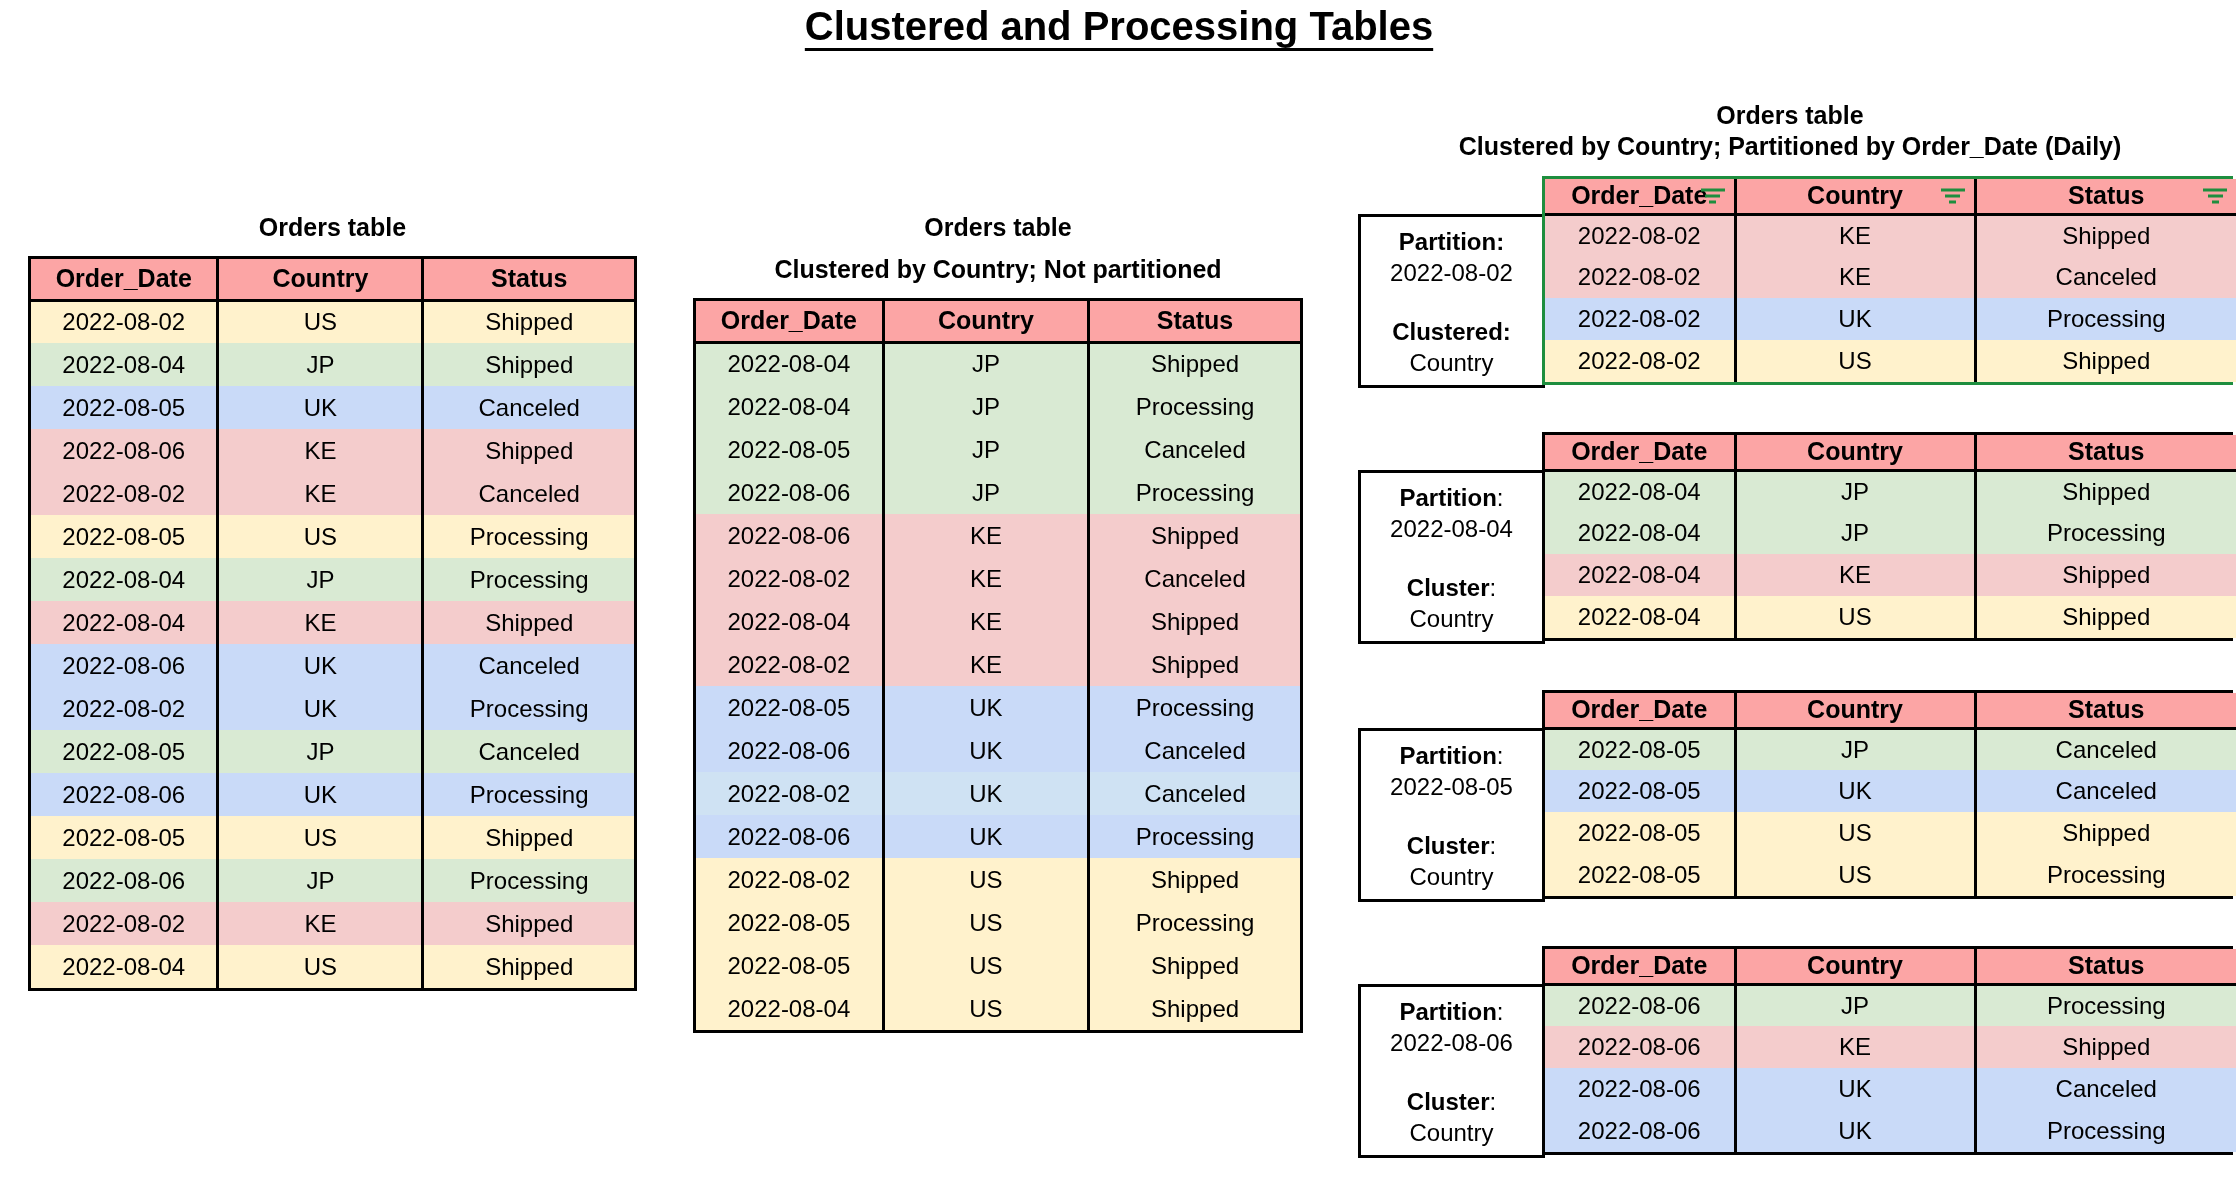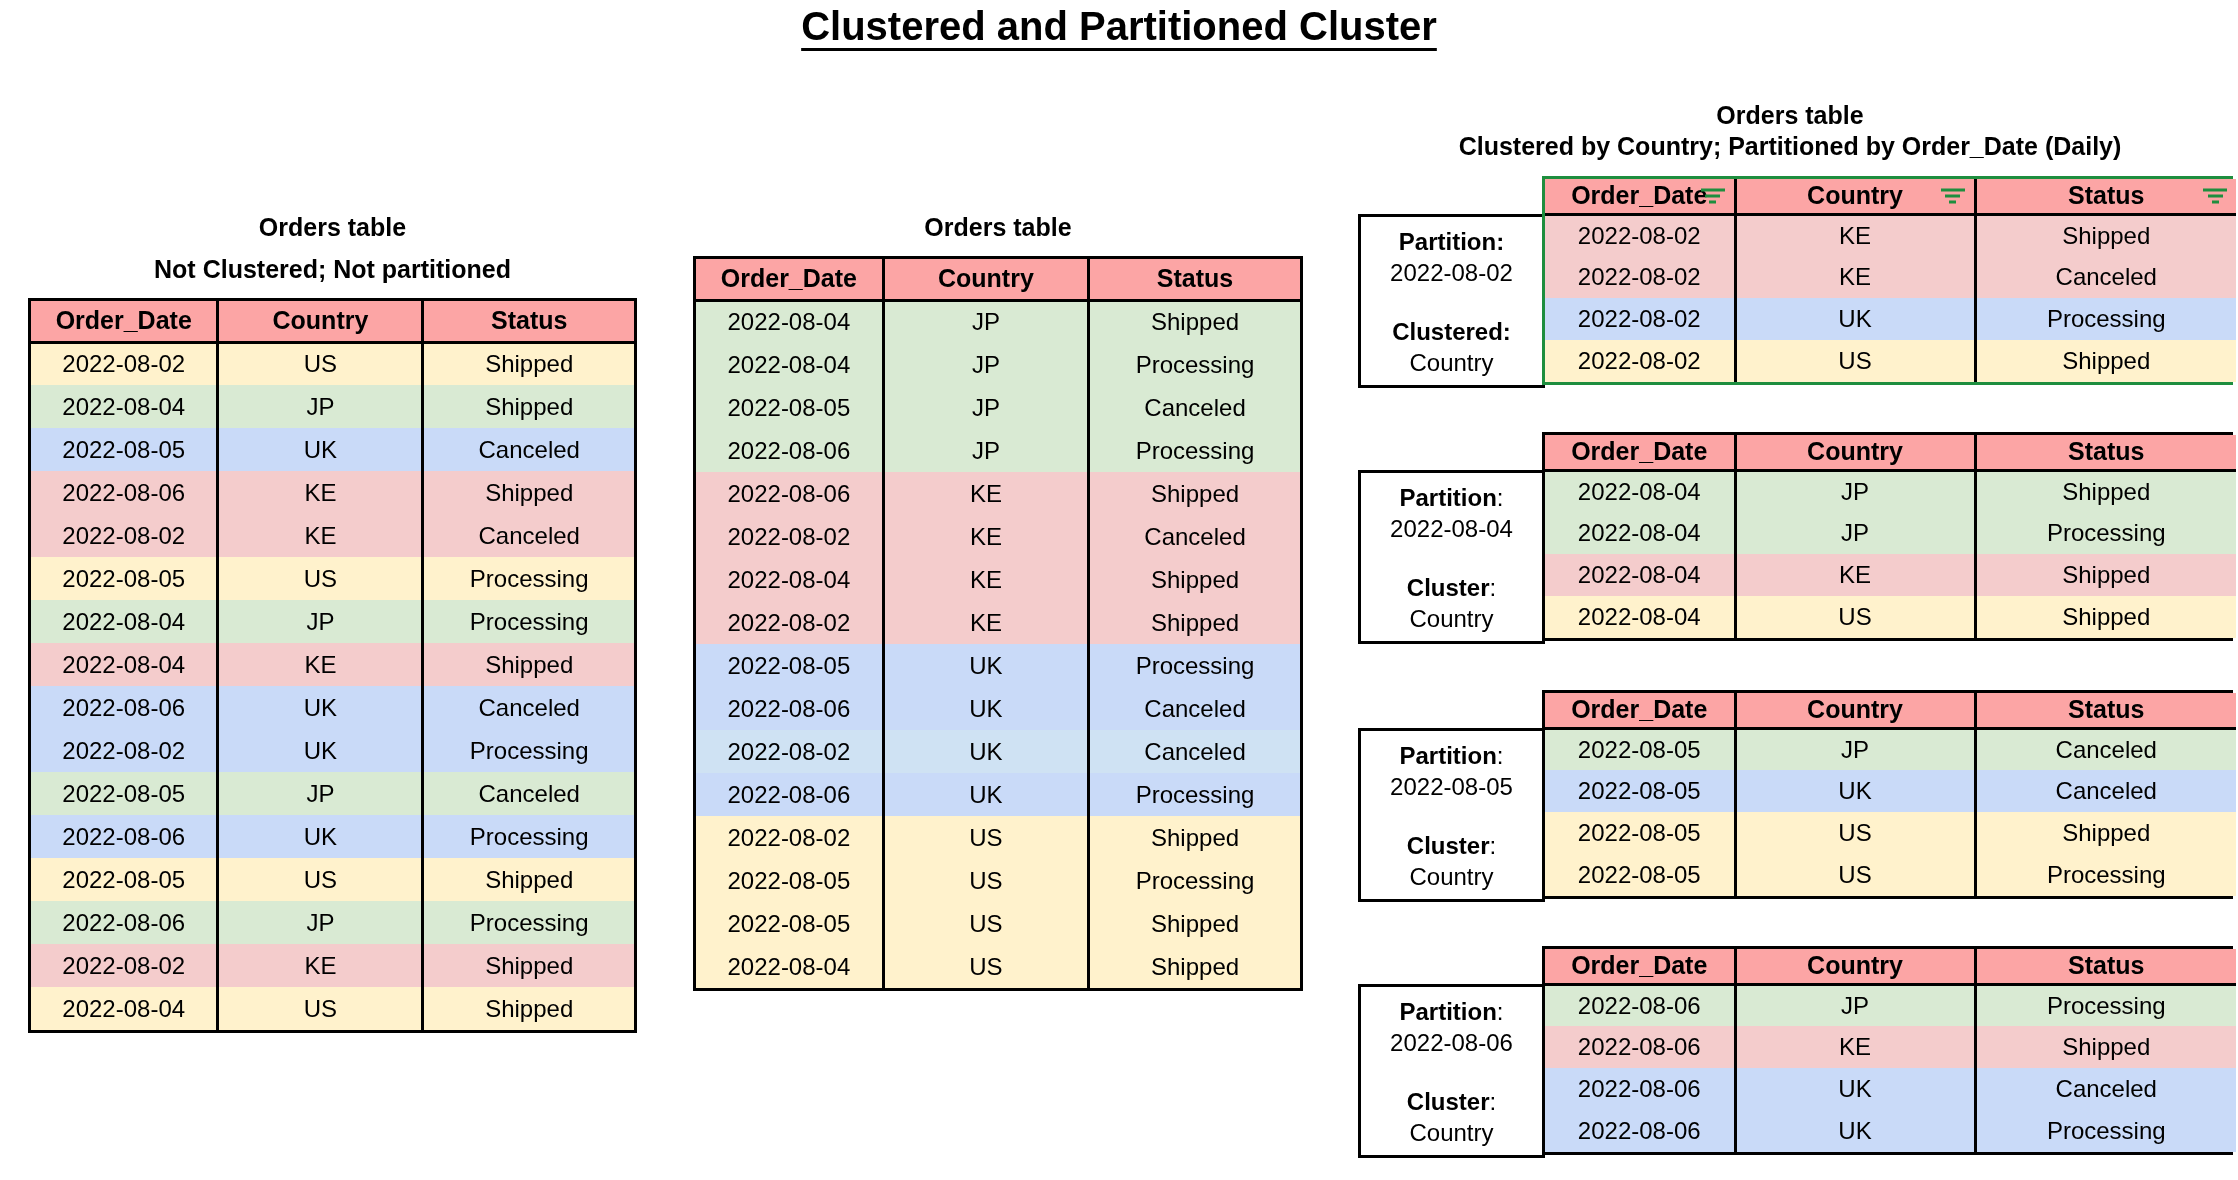--- a/index.html
+++ b/index.html
@@ -66,309 +66,127 @@
   .col-date   { width:31%; }
   .col-cntry  { width:34%; }
   .col-status { width:35%; }
   .pblock .col-date   { width:190px; }
   .pblock .col-cntry  { width:240px; }
   .pblock .col-status { width:261px; }
 </style>
 </head>
 <body>
 
-<div class="page-title"><span>Clustered and Partitioned Cluster</span></div>
+<div class="page-title"><span>Clustered and Processing Tables</span></div>
 
 <div class="tgroup" style="left:28px; top:212px; width:609px;">
-  <div class="tgroup-title">Orders table</div>
-  <div class="tgroup-sub">Not Clustered; Not partitioned</div>
-  <div class="tbox">
-    <table>
-      <colgroup>
-          <col class="col-date">
-          <col class="col-cntry">
-          <col class="col-status">
-        </colgroup>
-      <thead>
-        <tr>
-          <th>Order_Date</th>
-          <th>Country</th>
-          <th>Status</th>
-        </tr>
-      </thead>
-      <tbody>
-          <tr>
-            <td style="background: rgb(255, 242, 204);">2022-08-02</td>
-            <td style="background: rgb(255, 242, 204);">US</td>
-            <td style="background: rgb(255, 242, 204);">Shipped</td>
-          </tr>
-          <tr>
-            <td style="background: rgb(217, 234, 211);">2022-08-04</td>
-            <td style="background: rgb(217, 234, 211);">JP</td>
-            <td style="background: rgb(217, 234, 211);">Shipped</td>
-          </tr>
-          <tr>
-            <td style="background: rgb(201, 218, 248);">2022-08-05</td>
-            <td style="background: rgb(201, 218, 248);">UK</td>
-            <td style="background: rgb(201, 218, 248);">Canceled</td>
-          </tr>
-          <tr>
-            <td style="background: rgb(244, 204, 204);">2022-08-06</td>
-            <td style="background: rgb(244, 204, 204);">KE</td>
-            <td style="background: rgb(244, 204, 204);">Shipped</td>
-          </tr>
-          <tr>
-            <td style="background: rgb(244, 204, 204);">2022-08-02</td>
-            <td style="background: rgb(244, 204, 204);">KE</td>
-            <td style="background: rgb(244, 204, 204);">Canceled</td>
-          </tr>
-          <tr>
-            <td style="background: rgb(255, 242, 204);">2022-08-05</td>
-            <td style="background: rgb(255, 242, 204);">US</td>
-            <td style="background: rgb(255, 242, 204);">Processing</td>
-          </tr>
-          <tr>
-            <td style="background: rgb(217, 234, 211);">2022-08-04</td>
-            <td style="background: rgb(217, 234, 211);">JP</td>
-            <td style="background: rgb(217, 234, 211);">Processing</td>
-          </tr>
-          <tr>
-            <td style="background: rgb(244, 204, 204);">2022-08-04</td>
-            <td style="background: rgb(244, 204, 204);">KE</td>
-            <td style="background: rgb(244, 204, 204);">Shipped</td>
-          </tr>
-          <tr>
-            <td style="background: rgb(201, 218, 248);">2022-08-06</td>
-            <td style="background: rgb(201, 218, 248);">UK</td>
-            <td style="background: rgb(201, 218, 248);">Canceled</td>
-          </tr>
-          <tr>
-            <td style="background: rgb(201, 218, 248);">2022-08-02</td>
-            <td style="background: rgb(201, 218, 248);">UK</td>
-            <td style="background: rgb(201, 218, 248);">Processing</td>
-          </tr>
-          <tr>
-            <td style="background: rgb(217, 234, 211);">2022-08-05</td>
-            <td style="background: rgb(217, 234, 211);">JP</td>
-            <td style="background: rgb(217, 234, 211);">Canceled</td>
-          </tr>
-          <tr>
-            <td style="background: rgb(201, 218, 248);">2022-08-06</td>
-            <td style="background: rgb(201, 218, 248);">UK</td>
-            <td style="background: rgb(201, 218, 248);">Processing</td>
-          </tr>
-          <tr>
-            <td style="background: rgb(255, 242, 204);">2022-08-05</td>
-            <td style="background: rgb(255, 242, 204);">US</td>
-            <td style="background: rgb(255, 242, 204);">Shipped</td>
-          </tr>
-          <tr>
-            <td style="background: rgb(217, 234, 211);">2022-08-06</td>
-            <td style="background: rgb(217, 234, 211);">JP</td>
-            <td style="background: rgb(217, 234, 211);">Processing</td>
-          </tr>
-          <tr>
-            <td style="background: rgb(244, 204, 204);">2022-08-02</td>
-            <td style="background: rgb(244, 204, 204);">KE</td>
-            <td style="background: rgb(244, 204, 204);">Shipped</td>
-          </tr>
-          <tr>
-            <td style="background: rgb(255, 242, 204);">2022-08-04</td>
-            <td style="background: rgb(255, 242, 204);">US</td>
-            <td style="background: rgb(255, 242, 204);">Shipped</td>
-          </tr>
-        </tbody>
-    </table>
-  </div>
-</div>
-
-<div class="tgroup" style="left:693px; top:212px; width:610px;">
   <div class="tgroup-title">Orders table</div>
   <div class="tbox">
     <table>
       <colgroup>
           <col class="col-date">
           <col class="col-cntry">
           <col class="col-status">
         </colgroup>
       <thead>
         <tr>
           <th>Order_Date</th>
           <th>Country</th>
           <th>Status</th>
         </tr>
       </thead>
       <tbody>
           <tr>
+            <td style="background: rgb(255, 242, 204);">2022-08-02</td>
+            <td style="background: rgb(255, 242, 204);">US</td>
+            <td style="background: rgb(255, 242, 204);">Shipped</td>
+          </tr>
+          <tr>
             <td style="background: rgb(217, 234, 211);">2022-08-04</td>
             <td style="background: rgb(217, 234, 211);">JP</td>
             <td style="background: rgb(217, 234, 211);">Shipped</td>
           </tr>
           <tr>
+            <td style="background: rgb(201, 218, 248);">2022-08-05</td>
+            <td style="background: rgb(201, 218, 248);">UK</td>
+            <td style="background: rgb(201, 218, 248);">Canceled</td>
+          </tr>
+          <tr>
+            <td style="background: rgb(244, 204, 204);">2022-08-06</td>
+            <td style="background: rgb(244, 204, 204);">KE</td>
+            <td style="background: rgb(244, 204, 204);">Shipped</td>
+          </tr>
+          <tr>
+            <td style="background: rgb(244, 204, 204);">2022-08-02</td>
+            <td style="background: rgb(244, 204, 204);">KE</td>
+            <td style="background: rgb(244, 204, 204);">Canceled</td>
+          </tr>
+          <tr>
+            <td style="background: rgb(255, 242, 204);">2022-08-05</td>
+            <td style="background: rgb(255, 242, 204);">US</td>
+            <td style="background: rgb(255, 242, 204);">Processing</td>
+          </tr>
+          <tr>
             <td style="background: rgb(217, 234, 211);">2022-08-04</td>
             <td style="background: rgb(217, 234, 211);">JP</td>
             <td style="background: rgb(217, 234, 211);">Processing</td>
           </tr>
           <tr>
+            <td style="background: rgb(244, 204, 204);">2022-08-04</td>
+            <td style="background: rgb(244, 204, 204);">KE</td>
+            <td style="background: rgb(244, 204, 204);">Shipped</td>
+          </tr>
+          <tr>
+            <td style="background: rgb(201, 218, 248);">2022-08-06</td>
+            <td style="background: rgb(201, 218, 248);">UK</td>
+            <td style="background: rgb(201, 218, 248);">Canceled</td>
+          </tr>
+          <tr>
+            <td style="background: rgb(201, 218, 248);">2022-08-02</td>
+            <td style="background: rgb(201, 218, 248);">UK</td>
+            <td style="background: rgb(201, 218, 248);">Processing</td>
+          </tr>
+          <tr>
             <td style="background: rgb(217, 234, 211);">2022-08-05</td>
             <td style="background: rgb(217, 234, 211);">JP</td>
             <td style="background: rgb(217, 234, 211);">Canceled</td>
           </tr>
           <tr>
+            <td style="background: rgb(201, 218, 248);">2022-08-06</td>
+            <td style="background: rgb(201, 218, 248);">UK</td>
+            <td style="background: rgb(201, 218, 248);">Processing</td>
+          </tr>
+          <tr>
+            <td style="background: rgb(255, 242, 204);">2022-08-05</td>
+            <td style="background: rgb(255, 242, 204);">US</td>
+            <td style="background: rgb(255, 242, 204);">Shipped</td>
+          </tr>
+          <tr>
             <td style="background: rgb(217, 234, 211);">2022-08-06</td>
             <td style="background: rgb(217, 234, 211);">JP</td>
             <td style="background: rgb(217, 234, 211);">Processing</td>
           </tr>
           <tr>
-            <td style="background: rgb(244, 204, 204);">2022-08-06</td>
-            <td style="background: rgb(244, 204, 204);">KE</td>
-            <td style="background: rgb(244, 204, 204);">Shipped</td>
-          </tr>
-          <tr>
             <td style="background: rgb(244, 204, 204);">2022-08-02</td>
             <td style="background: rgb(244, 204, 204);">KE</td>
-            <td style="background: rgb(244, 204, 204);">Canceled</td>
-          </tr>
-          <tr>
-            <td style="background: rgb(244, 204, 204);">2022-08-04</td>
-            <td style="background: rgb(244, 204, 204);">KE</td>
-            <td style="background: rgb(244, 204, 204);">Shipped</td>
-          </tr>
-          <tr>
-            <td style="background: rgb(244, 204, 204);">2022-08-02</td>
-            <td style="background: rgb(244, 204, 204);">KE</td>
-            <td style="background: rgb(244, 204, 204);">Shipped</td>
-          </tr>
-          <tr>
-            <td style="background: rgb(201, 218, 248);">2022-08-05</td>
-            <td style="background: rgb(201, 218, 248);">UK</td>
-            <td style="background: rgb(201, 218, 248);">Processing</td>
-          </tr>
-          <tr>
-            <td style="background: rgb(201, 218, 248);">2022-08-06</td>
-            <td style="background: rgb(201, 218, 248);">UK</td>
-            <td style="background: rgb(201, 218, 248);">Canceled</td>
-          </tr>
-          <tr>
-            <td style="background: rgb(207, 226, 243);">2022-08-02</td>
-            <td style="background: rgb(207, 226, 243);">UK</td>
-            <td style="background: rgb(207, 226, 243);">Canceled</td>
-          </tr>
-          <tr>
-            <td style="background: rgb(201, 218, 248);">2022-08-06</td>
-            <td style="background: rgb(201, 218, 248);">UK</td>
-            <td style="background: rgb(201, 218, 248);">Processing</td>
-          </tr>
-          <tr>
-            <td style="background: rgb(255, 242, 204);">2022-08-02</td>
-            <td style="background: rgb(255, 242, 204);">US</td>
-            <td style="background: rgb(255, 242, 204);">Shipped</td>
-          </tr>
-          <tr>
-            <td style="background: rgb(255, 242, 204);">2022-08-05</td>
-            <td style="background: rgb(255, 242, 204);">US</td>
-            <td style="background: rgb(255, 242, 204);">Processing</td>
-          </tr>
-          <tr>
-            <td style="background: rgb(255, 242, 204);">2022-08-05</td>
-            <td style="background: rgb(255, 242, 204);">US</td>
-            <td style="background: rgb(255, 242, 204);">Shipped</td>
+            <td style="background: rgb(244, 204, 204);">Shipped</td>
           </tr>
           <tr>
             <td style="background: rgb(255, 242, 204);">2022-08-04</td>
             <td style="background: rgb(255, 242, 204);">US</td>
             <td style="background: rgb(255, 242, 204);">Shipped</td>
           </tr>
         </tbody>
     </table>
   </div>
 </div>
 
-<div class="right-titles">
-  <div>Orders table</div>
-  <div>Clustered by Country; Partitioned by Order_Date (Daily)</div>
-</div>
-
-<div class="pblock" style="top:176px;">
-  <div class="plabel">
-    <div>
-      <div><b>Partition:</b><span></span></div>
-      <div>2022-08-02</div>
-    </div>
-    <div>
-      <div><b>Clustered:</b><span></span></div>
-      <div>Country</div>
-    </div>
-  </div>
-  <div class="tbox highlight">
-    <table>
-      <colgroup>
-          <col class="col-date">
-          <col class="col-cntry">
-          <col class="col-status">
-        </colgroup>
-      <thead>
-        <tr>
-          <th class="hcell"><span>Order_Date</span>
-            <span class="filter-icon">
-                <i></i>
-                <i></i>
-                <i></i>
-              </span></th>
-          <th class="hcell"><span>Country</span>
-            <span class="filter-icon">
-                <i></i>
-                <i></i>
-                <i></i>
-              </span></th>
-          <th class="hcell"><span>Status</span>
-            <span class="filter-icon">
-                <i></i>
-                <i></i>
-                <i></i>
-              </span></th>
-        </tr>
-      </thead>
-      <tbody>
-          <tr>
-            <td style="background: rgb(244, 204, 204);">2022-08-02</td>
-            <td style="background: rgb(244, 204, 204);">KE</td>
-            <td style="background: rgb(244, 204, 204);">Shipped</td>
-          </tr>
-          <tr>
-            <td style="background: rgb(244, 204, 204);">2022-08-02</td>
-            <td style="background: rgb(244, 204, 204);">KE</td>
-            <td style="background: rgb(244, 204, 204);">Canceled</td>
-          </tr>
-          <tr>
-            <td style="background: rgb(201, 218, 248);">2022-08-02</td>
-            <td style="background: rgb(201, 218, 248);">UK</td>
-            <td style="background: rgb(201, 218, 248);">Processing</td>
-          </tr>
-          <tr>
-            <td style="background: rgb(255, 242, 204);">2022-08-02</td>
-            <td style="background: rgb(255, 242, 204);">US</td>
-            <td style="background: rgb(255, 242, 204);">Shipped</td>
-          </tr>
-        </tbody>
-    </table>
-  </div>
-</div>
-
-<div class="pblock" style="top:432px;">
-  <div class="plabel">
-    <div>
-      <div><b>Partition</b><span>:</span></div>
-      <div>2022-08-04</div>
-    </div>
-    <div>
-      <div><b>Cluster</b><span>:</span></div>
-      <div>Country</div>
-    </div>
-  </div>
+<div class="tgroup" style="left:693px; top:212px; width:610px;">
+  <div class="tgroup-title">Orders table</div>
+  <div class="tgroup-sub">Clustered by Country; Not partitioned</div>
   <div class="tbox">
     <table>
       <colgroup>
           <col class="col-date">
           <col class="col-cntry">
           <col class="col-status">
         </colgroup>
       <thead>
         <tr>
           <th>Order_Date</th>
@@ -381,39 +199,170 @@
             <td style="background: rgb(217, 234, 211);">2022-08-04</td>
             <td style="background: rgb(217, 234, 211);">JP</td>
             <td style="background: rgb(217, 234, 211);">Shipped</td>
           </tr>
           <tr>
             <td style="background: rgb(217, 234, 211);">2022-08-04</td>
             <td style="background: rgb(217, 234, 211);">JP</td>
             <td style="background: rgb(217, 234, 211);">Processing</td>
           </tr>
           <tr>
+            <td style="background: rgb(217, 234, 211);">2022-08-05</td>
+            <td style="background: rgb(217, 234, 211);">JP</td>
+            <td style="background: rgb(217, 234, 211);">Canceled</td>
+          </tr>
+          <tr>
+            <td style="background: rgb(217, 234, 211);">2022-08-06</td>
+            <td style="background: rgb(217, 234, 211);">JP</td>
+            <td style="background: rgb(217, 234, 211);">Processing</td>
+          </tr>
+          <tr>
+            <td style="background: rgb(244, 204, 204);">2022-08-06</td>
+            <td style="background: rgb(244, 204, 204);">KE</td>
+            <td style="background: rgb(244, 204, 204);">Shipped</td>
+          </tr>
+          <tr>
+            <td style="background: rgb(244, 204, 204);">2022-08-02</td>
+            <td style="background: rgb(244, 204, 204);">KE</td>
+            <td style="background: rgb(244, 204, 204);">Canceled</td>
+          </tr>
+          <tr>
             <td style="background: rgb(244, 204, 204);">2022-08-04</td>
             <td style="background: rgb(244, 204, 204);">KE</td>
             <td style="background: rgb(244, 204, 204);">Shipped</td>
+          </tr>
+          <tr>
+            <td style="background: rgb(244, 204, 204);">2022-08-02</td>
+            <td style="background: rgb(244, 204, 204);">KE</td>
+            <td style="background: rgb(244, 204, 204);">Shipped</td>
+          </tr>
+          <tr>
+            <td style="background: rgb(201, 218, 248);">2022-08-05</td>
+            <td style="background: rgb(201, 218, 248);">UK</td>
+            <td style="background: rgb(201, 218, 248);">Processing</td>
+          </tr>
+          <tr>
+            <td style="background: rgb(201, 218, 248);">2022-08-06</td>
+            <td style="background: rgb(201, 218, 248);">UK</td>
+            <td style="background: rgb(201, 218, 248);">Canceled</td>
+          </tr>
+          <tr>
+            <td style="background: rgb(207, 226, 243);">2022-08-02</td>
+            <td style="background: rgb(207, 226, 243);">UK</td>
+            <td style="background: rgb(207, 226, 243);">Canceled</td>
+          </tr>
+          <tr>
+            <td style="background: rgb(201, 218, 248);">2022-08-06</td>
+            <td style="background: rgb(201, 218, 248);">UK</td>
+            <td style="background: rgb(201, 218, 248);">Processing</td>
+          </tr>
+          <tr>
+            <td style="background: rgb(255, 242, 204);">2022-08-02</td>
+            <td style="background: rgb(255, 242, 204);">US</td>
+            <td style="background: rgb(255, 242, 204);">Shipped</td>
+          </tr>
+          <tr>
+            <td style="background: rgb(255, 242, 204);">2022-08-05</td>
+            <td style="background: rgb(255, 242, 204);">US</td>
+            <td style="background: rgb(255, 242, 204);">Processing</td>
+          </tr>
+          <tr>
+            <td style="background: rgb(255, 242, 204);">2022-08-05</td>
+            <td style="background: rgb(255, 242, 204);">US</td>
+            <td style="background: rgb(255, 242, 204);">Shipped</td>
           </tr>
           <tr>
             <td style="background: rgb(255, 242, 204);">2022-08-04</td>
             <td style="background: rgb(255, 242, 204);">US</td>
             <td style="background: rgb(255, 242, 204);">Shipped</td>
           </tr>
         </tbody>
     </table>
   </div>
 </div>
 
-<div class="pblock" style="top:690px;">
+<div class="right-titles">
+  <div>Orders table</div>
+  <div>Clustered by Country; Partitioned by Order_Date (Daily)</div>
+</div>
+
+<div class="pblock" style="top:176px;">
   <div class="plabel">
     <div>
+      <div><b>Partition:</b><span></span></div>
+      <div>2022-08-02</div>
+    </div>
+    <div>
+      <div><b>Clustered:</b><span></span></div>
+      <div>Country</div>
+    </div>
+  </div>
+  <div class="tbox highlight">
+    <table>
+      <colgroup>
+          <col class="col-date">
+          <col class="col-cntry">
+          <col class="col-status">
+        </colgroup>
+      <thead>
+        <tr>
+          <th class="hcell"><span>Order_Date</span>
+            <span class="filter-icon">
+                <i></i>
+                <i></i>
+                <i></i>
+              </span></th>
+          <th class="hcell"><span>Country</span>
+            <span class="filter-icon">
+                <i></i>
+                <i></i>
+                <i></i>
+              </span></th>
+          <th class="hcell"><span>Status</span>
+            <span class="filter-icon">
+                <i></i>
+                <i></i>
+                <i></i>
+              </span></th>
+        </tr>
+      </thead>
+      <tbody>
+          <tr>
+            <td style="background: rgb(244, 204, 204);">2022-08-02</td>
+            <td style="background: rgb(244, 204, 204);">KE</td>
+            <td style="background: rgb(244, 204, 204);">Shipped</td>
+          </tr>
+          <tr>
+            <td style="background: rgb(244, 204, 204);">2022-08-02</td>
+            <td style="background: rgb(244, 204, 204);">KE</td>
+            <td style="background: rgb(244, 204, 204);">Canceled</td>
+          </tr>
+          <tr>
+            <td style="background: rgb(201, 218, 248);">2022-08-02</td>
+            <td style="background: rgb(201, 218, 248);">UK</td>
+            <td style="background: rgb(201, 218, 248);">Processing</td>
+          </tr>
+          <tr>
+            <td style="background: rgb(255, 242, 204);">2022-08-02</td>
+            <td style="background: rgb(255, 242, 204);">US</td>
+            <td style="background: rgb(255, 242, 204);">Shipped</td>
+          </tr>
+        </tbody>
+    </table>
+  </div>
+</div>
+
+<div class="pblock" style="top:432px;">
+  <div class="plabel">
+    <div>
       <div><b>Partition</b><span>:</span></div>
-      <div>2022-08-05</div>
+      <div>2022-08-04</div>
     </div>
     <div>
       <div><b>Cluster</b><span>:</span></div>
       <div>Country</div>
     </div>
   </div>
   <div class="tbox">
     <table>
       <colgroup>
           <col class="col-date">
@@ -422,49 +371,49 @@
         </colgroup>
       <thead>
         <tr>
           <th>Order_Date</th>
           <th>Country</th>
           <th>Status</th>
         </tr>
       </thead>
       <tbody>
           <tr>
-            <td style="background: rgb(217, 234, 211);">2022-08-05</td>
-            <td style="background: rgb(217, 234, 211);">JP</td>
-            <td style="background: rgb(217, 234, 211);">Canceled</td>
-          </tr>
-          <tr>
-            <td style="background: rgb(201, 218, 248);">2022-08-05</td>
-            <td style="background: rgb(201, 218, 248);">UK</td>
-            <td style="background: rgb(201, 218, 248);">Canceled</td>
-          </tr>
-          <tr>
-            <td style="background: rgb(255, 242, 204);">2022-08-05</td>
-            <td style="background: rgb(255, 242, 204);">US</td>
-            <td style="background: rgb(255, 242, 204);">Shipped</td>
-          </tr>
-          <tr>
-            <td style="background: rgb(255, 242, 204);">2022-08-05</td>
-            <td style="background: rgb(255, 242, 204);">US</td>
-            <td style="background: rgb(255, 242, 204);">Processing</td>
+            <td style="background: rgb(217, 234, 211);">2022-08-04</td>
+            <td style="background: rgb(217, 234, 211);">JP</td>
+            <td style="background: rgb(217, 234, 211);">Shipped</td>
+          </tr>
+          <tr>
+            <td style="background: rgb(217, 234, 211);">2022-08-04</td>
+            <td style="background: rgb(217, 234, 211);">JP</td>
+            <td style="background: rgb(217, 234, 211);">Processing</td>
+          </tr>
+          <tr>
+            <td style="background: rgb(244, 204, 204);">2022-08-04</td>
+            <td style="background: rgb(244, 204, 204);">KE</td>
+            <td style="background: rgb(244, 204, 204);">Shipped</td>
+          </tr>
+          <tr>
+            <td style="background: rgb(255, 242, 204);">2022-08-04</td>
+            <td style="background: rgb(255, 242, 204);">US</td>
+            <td style="background: rgb(255, 242, 204);">Shipped</td>
           </tr>
         </tbody>
     </table>
   </div>
 </div>
 
-<div class="pblock" style="top:946px;">
+<div class="pblock" style="top:690px;">
   <div class="plabel">
     <div>
       <div><b>Partition</b><span>:</span></div>
-      <div>2022-08-06</div>
+      <div>2022-08-05</div>
     </div>
     <div>
       <div><b>Cluster</b><span>:</span></div>
       <div>Country</div>
     </div>
   </div>
   <div class="tbox">
     <table>
       <colgroup>
           <col class="col-date">
@@ -473,35 +422,86 @@
         </colgroup>
       <thead>
         <tr>
           <th>Order_Date</th>
           <th>Country</th>
           <th>Status</th>
         </tr>
       </thead>
       <tbody>
           <tr>
-            <td style="background: rgb(217, 234, 211);">2022-08-06</td>
-            <td style="background: rgb(217, 234, 211);">JP</td>
-            <td style="background: rgb(217, 234, 211);">Processing</td>
-          </tr>
-          <tr>
-            <td style="background: rgb(244, 204, 204);">2022-08-06</td>
-            <td style="background: rgb(244, 204, 204);">KE</td>
-            <td style="background: rgb(244, 204, 204);">Shipped</td>
-          </tr>
-          <tr>
-            <td style="background: rgb(201, 218, 248);">2022-08-06</td>
+            <td style="background: rgb(217, 234, 211);">2022-08-05</td>
+            <td style="background: rgb(217, 234, 211);">JP</td>
+            <td style="background: rgb(217, 234, 211);">Canceled</td>
+          </tr>
+          <tr>
+            <td style="background: rgb(201, 218, 248);">2022-08-05</td>
             <td style="background: rgb(201, 218, 248);">UK</td>
             <td style="background: rgb(201, 218, 248);">Canceled</td>
           </tr>
           <tr>
-            <td style="background: rgb(201, 218, 248);">2022-08-06</td>
-            <td style="background: rgb(201, 218, 248);">UK</td>
-            <td style="background: rgb(201, 218, 248);">Processing</td>
+            <td style="background: rgb(255, 242, 204);">2022-08-05</td>
+            <td style="background: rgb(255, 242, 204);">US</td>
+            <td style="background: rgb(255, 242, 204);">Shipped</td>
+          </tr>
+          <tr>
+            <td style="background: rgb(255, 242, 204);">2022-08-05</td>
+            <td style="background: rgb(255, 242, 204);">US</td>
+            <td style="background: rgb(255, 242, 204);">Processing</td>
           </tr>
         </tbody>
     </table>
   </div>
 </div>
 
+<div class="pblock" style="top:946px;">
+  <div class="plabel">
+    <div>
+      <div><b>Partition</b><span>:</span></div>
+      <div>2022-08-06</div>
+    </div>
+    <div>
+      <div><b>Cluster</b><span>:</span></div>
+      <div>Country</div>
+    </div>
+  </div>
+  <div class="tbox">
+    <table>
+      <colgroup>
+          <col class="col-date">
+          <col class="col-cntry">
+          <col class="col-status">
+        </colgroup>
+      <thead>
+        <tr>
+          <th>Order_Date</th>
+          <th>Country</th>
+          <th>Status</th>
+        </tr>
+      </thead>
+      <tbody>
+          <tr>
+            <td style="background: rgb(217, 234, 211);">2022-08-06</td>
+            <td style="background: rgb(217, 234, 211);">JP</td>
+            <td style="background: rgb(217, 234, 211);">Processing</td>
+          </tr>
+          <tr>
+            <td style="background: rgb(244, 204, 204);">2022-08-06</td>
+            <td style="background: rgb(244, 204, 204);">KE</td>
+            <td style="background: rgb(244, 204, 204);">Shipped</td>
+          </tr>
+          <tr>
+            <td style="background: rgb(201, 218, 248);">2022-08-06</td>
+            <td style="background: rgb(201, 218, 248);">UK</td>
+            <td style="background: rgb(201, 218, 248);">Canceled</td>
+          </tr>
+          <tr>
+            <td style="background: rgb(201, 218, 248);">2022-08-06</td>
+            <td style="background: rgb(201, 218, 248);">UK</td>
+            <td style="background: rgb(201, 218, 248);">Processing</td>
+          </tr>
+        </tbody>
+    </table>
+  </div>
+</div>
+
 </body></html>

